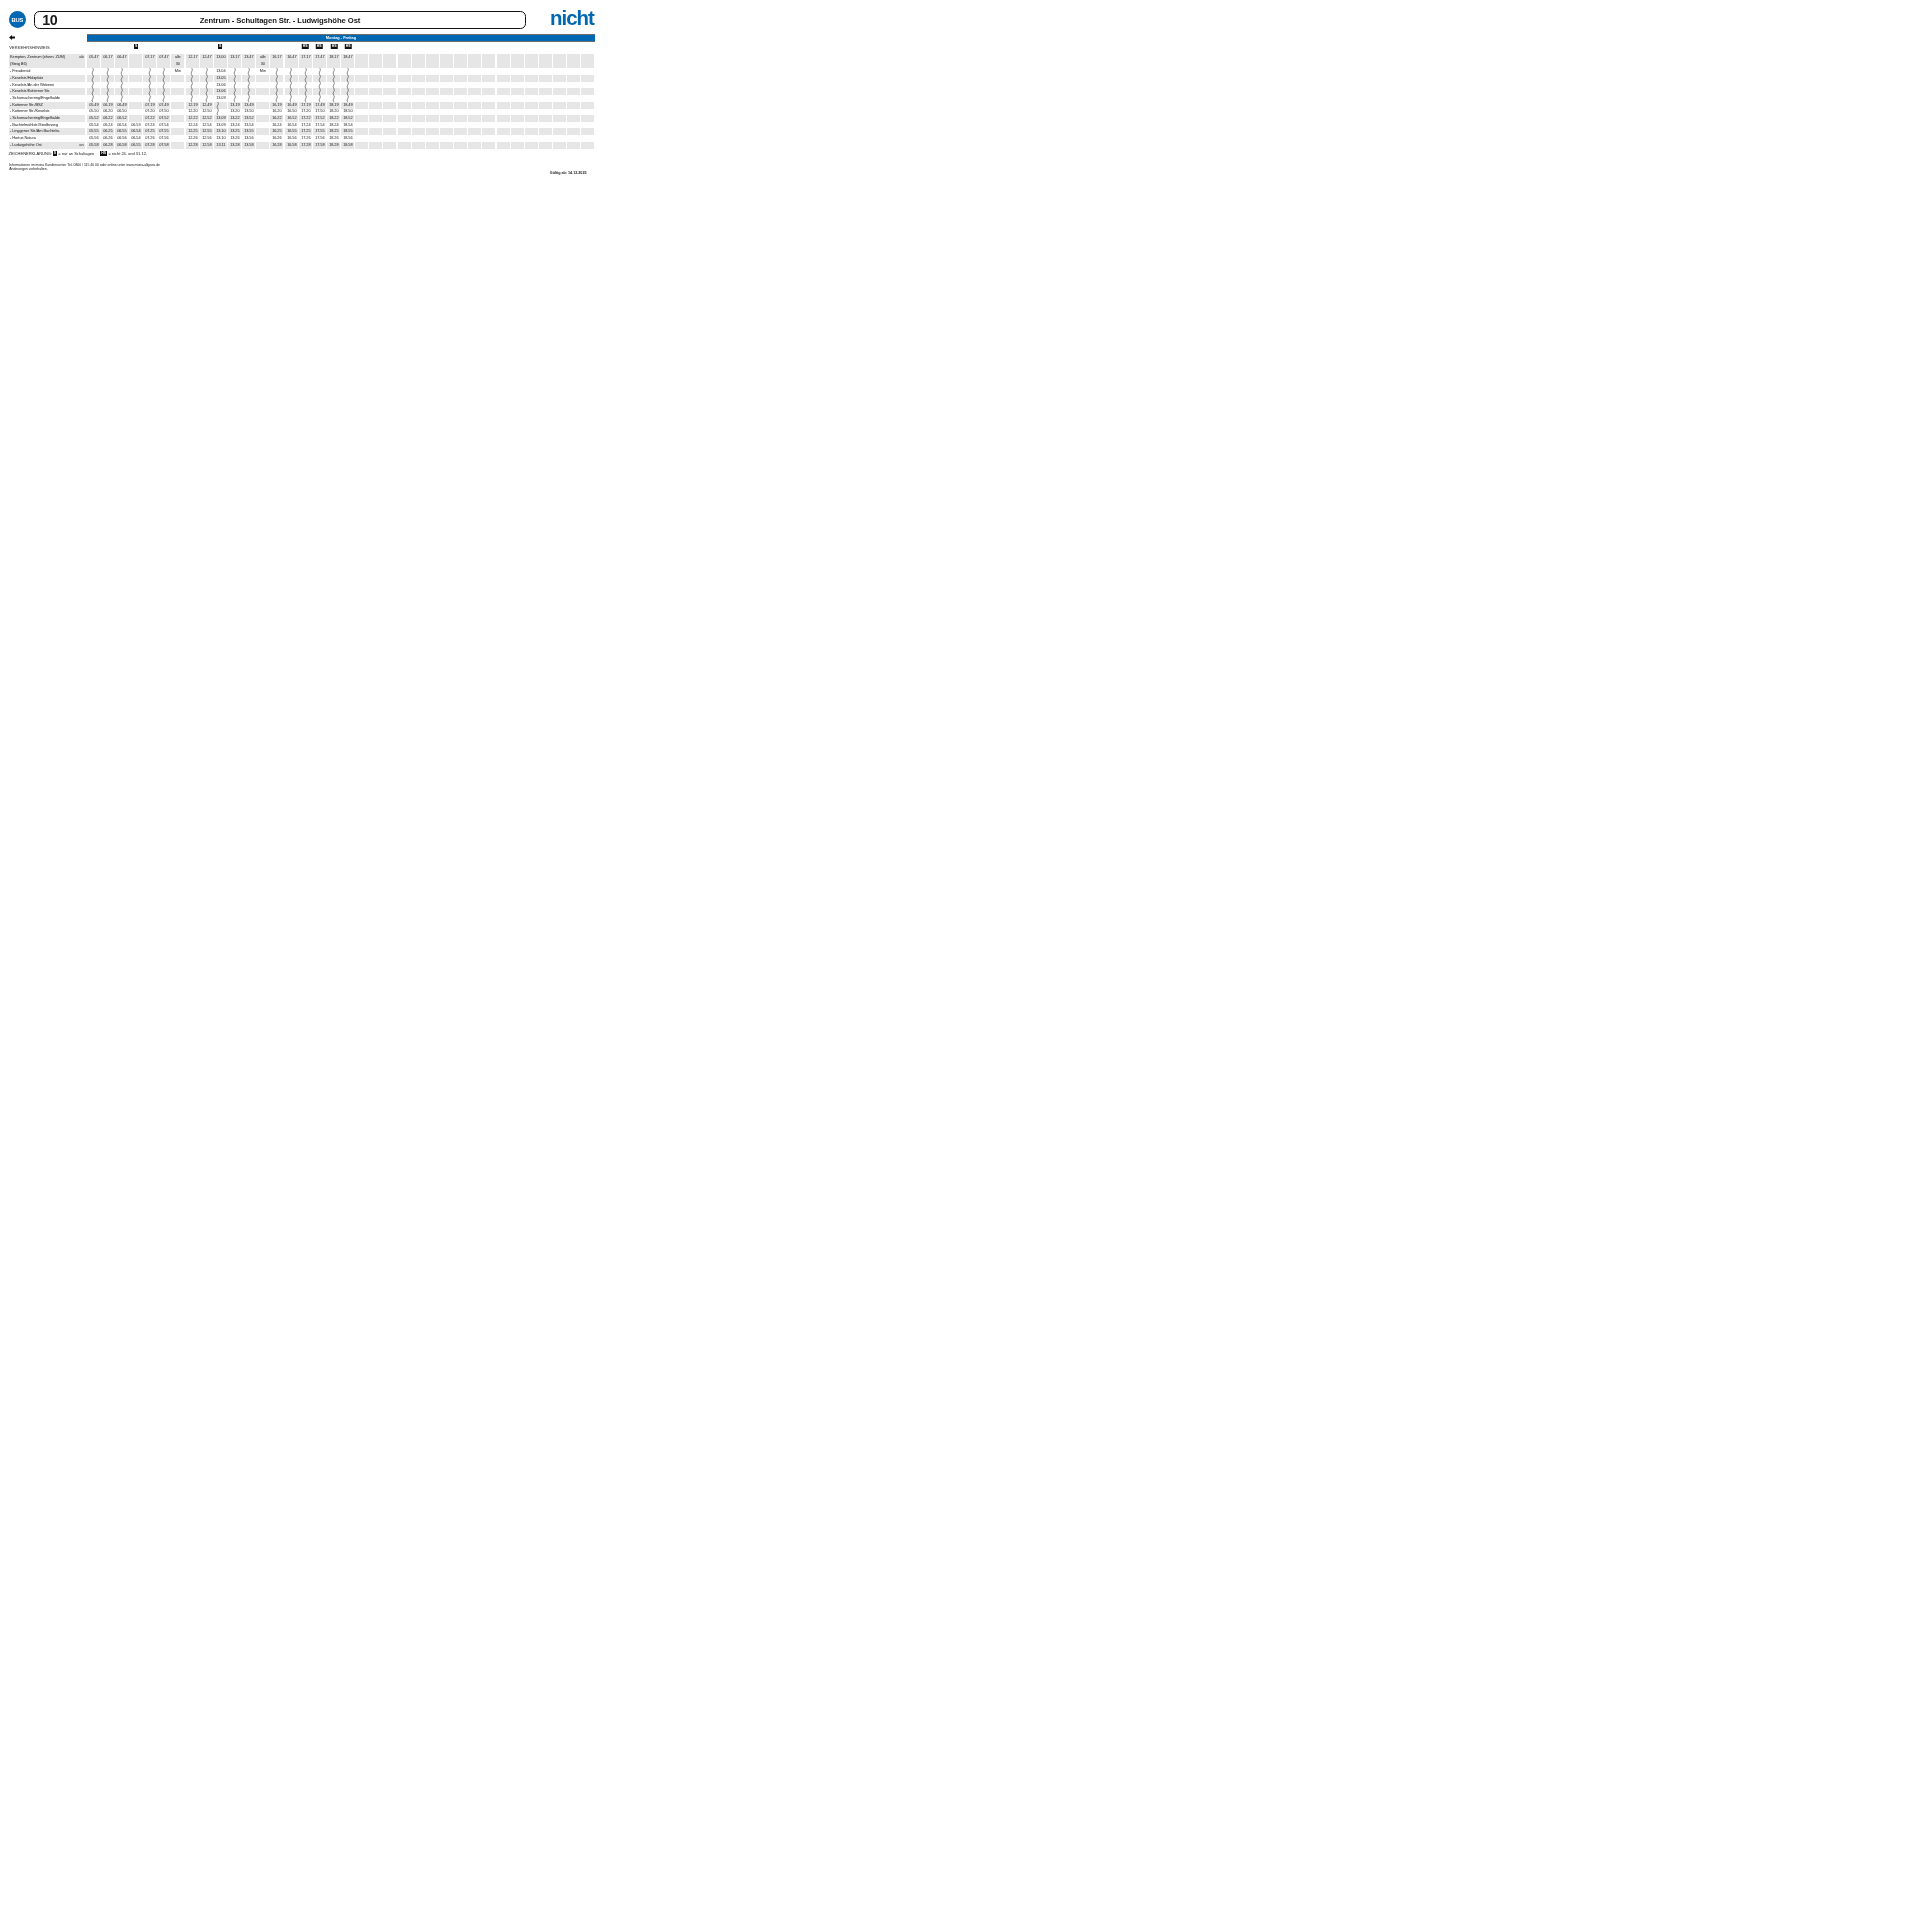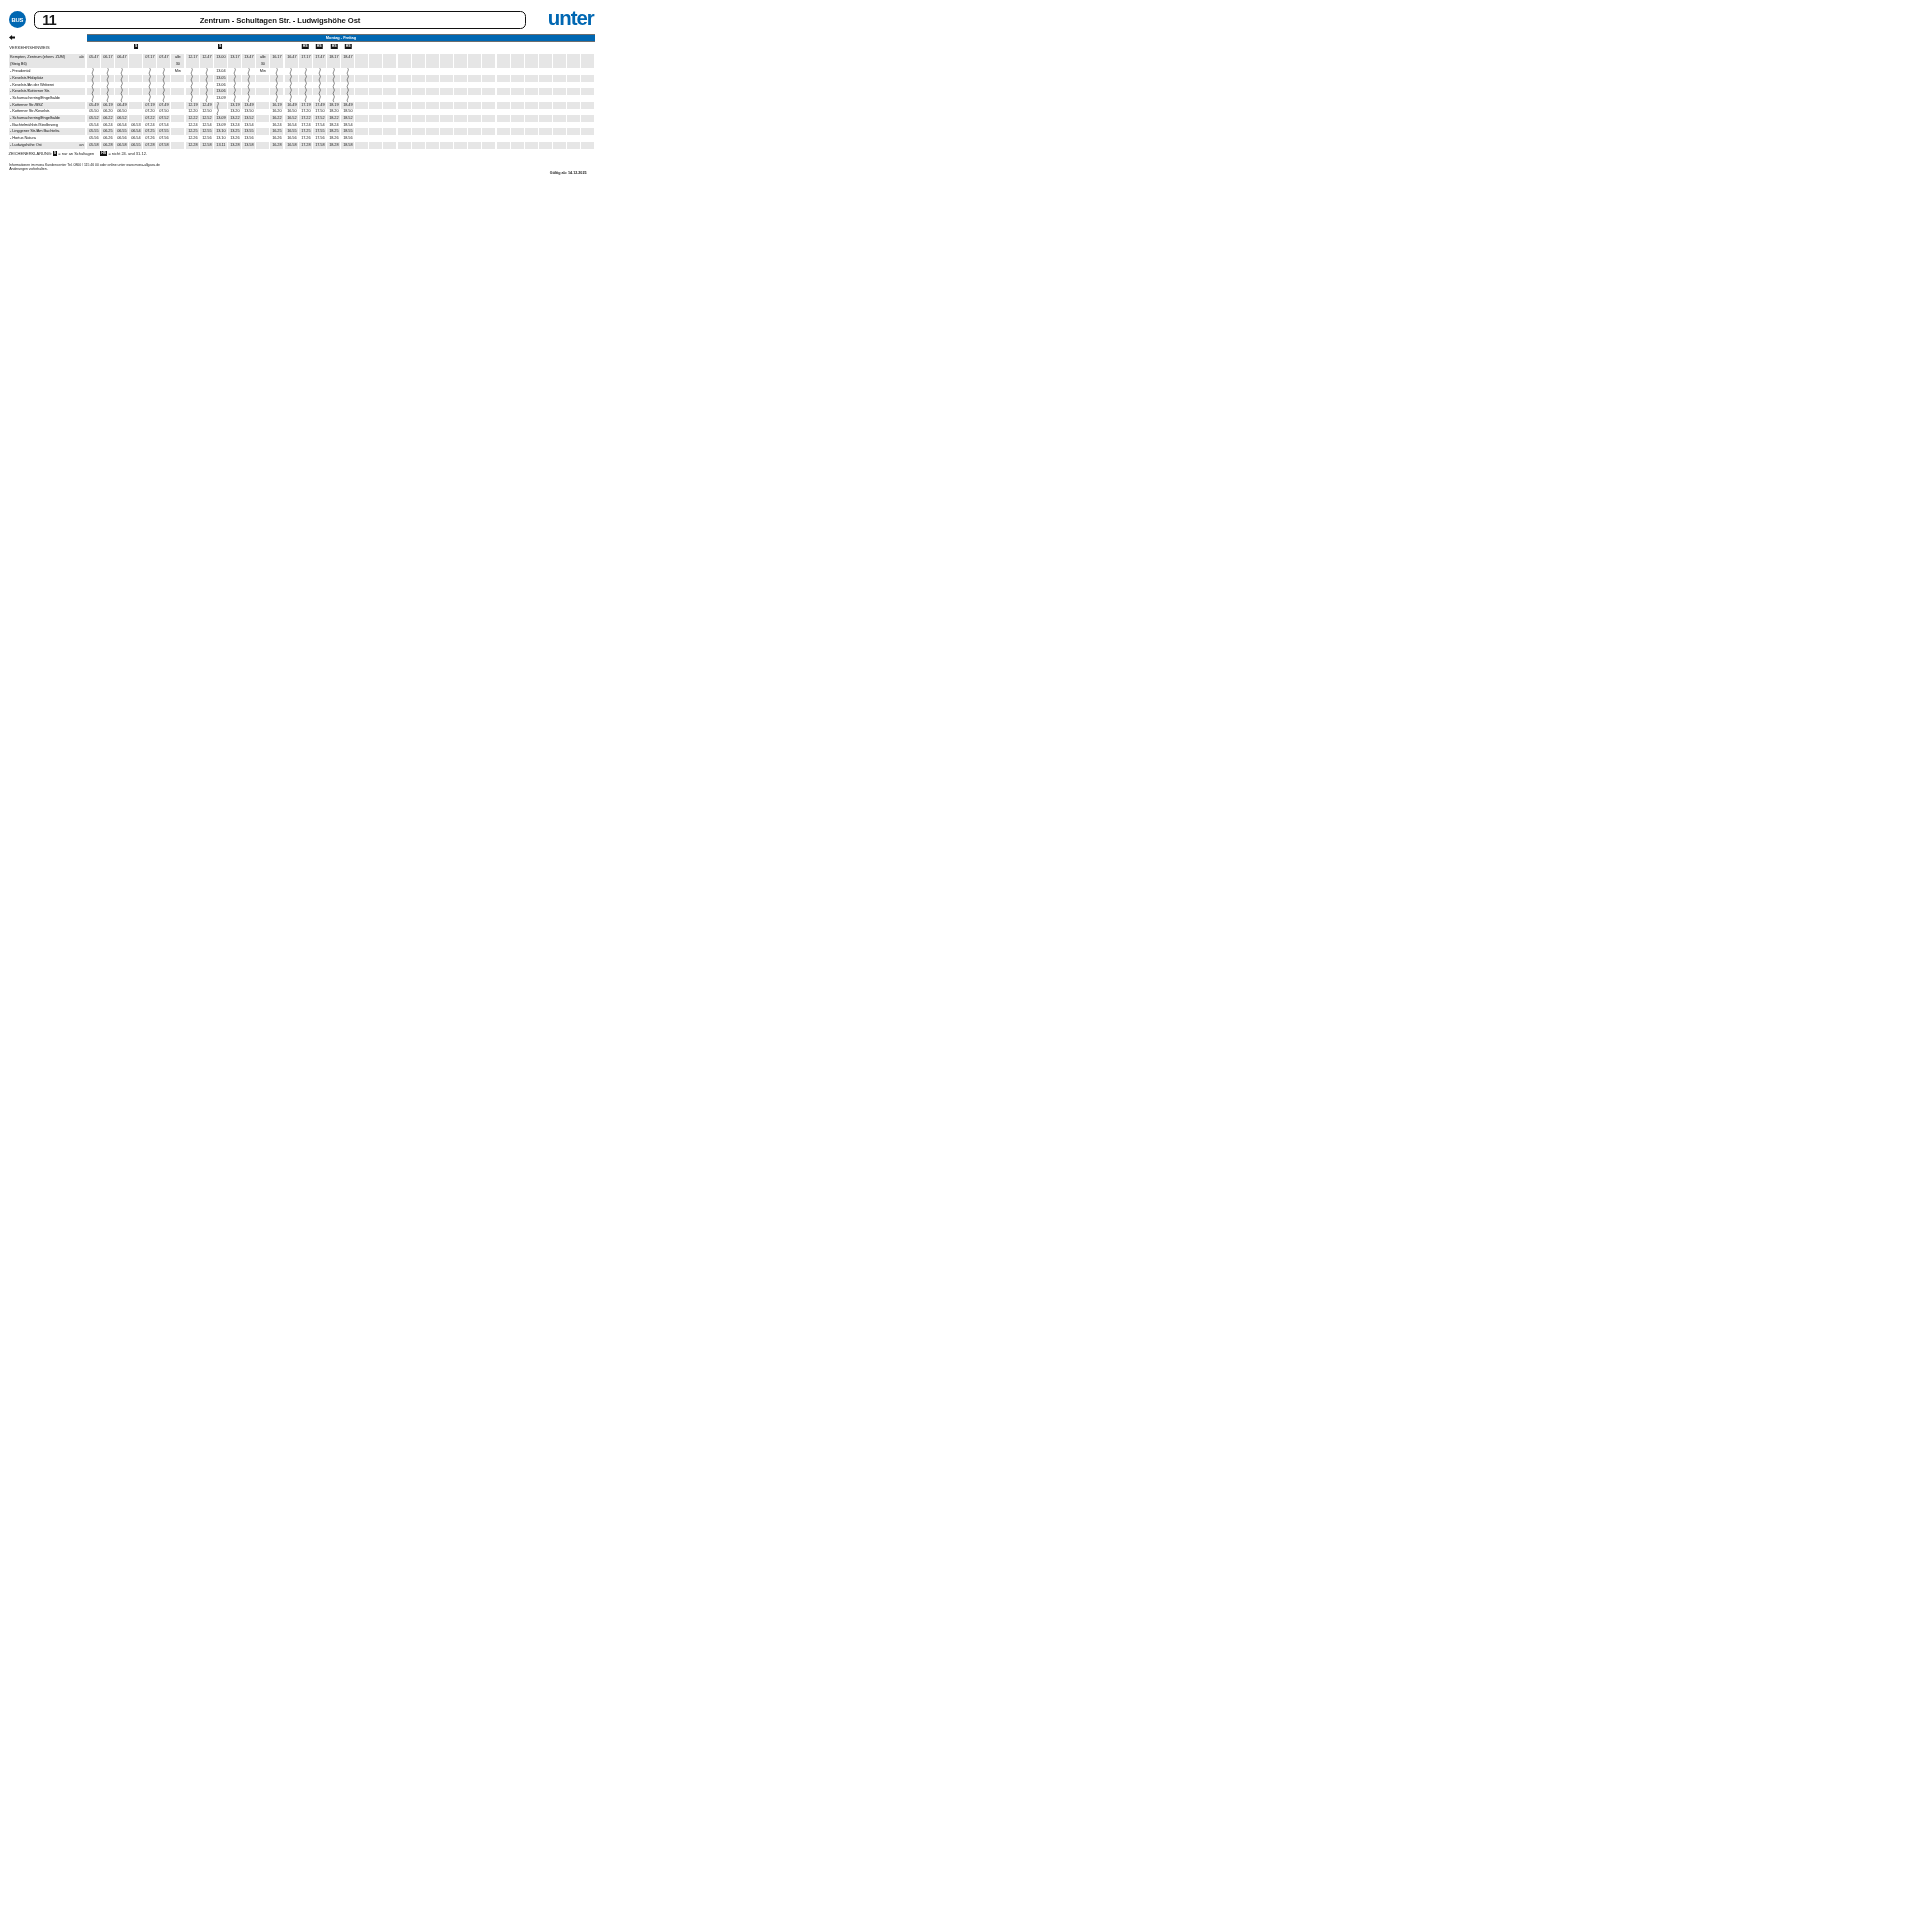--- a/index.html
+++ b/index.html
@@ -57,24 +57,24 @@
 </style>
 </head>
 <body>
 
 <div class="page">
 
   <div class="bus-badge">
     <span>BUS</span>
   </div>
   <div class="line-box">
-    <span class="line-no">11</span>
+    <span class="line-no">10</span>
     <span class="route-title">Zentrum - Schultagen Str. - Ludwigshöhe Ost</span>
   </div>
-  <div class="logo">unter</div>
+  <div class="logo">nicht</div>
 
   <svg class="back-arrow" width="6.5" height="5" viewBox="0 0 17 13">
     <path d="M8 0 L0 6.5 L8 13 L8 9.2 L17 9.2 L17 3.8 L8 3.8 Z" fill="#111"></path>
   </svg>
   <div class="day-band">
     <span>Montag - Freitag</span>
   </div>
 
   <span class="hint-label">VERKEHRSHINWEIS</span>
   <div id="markers">

